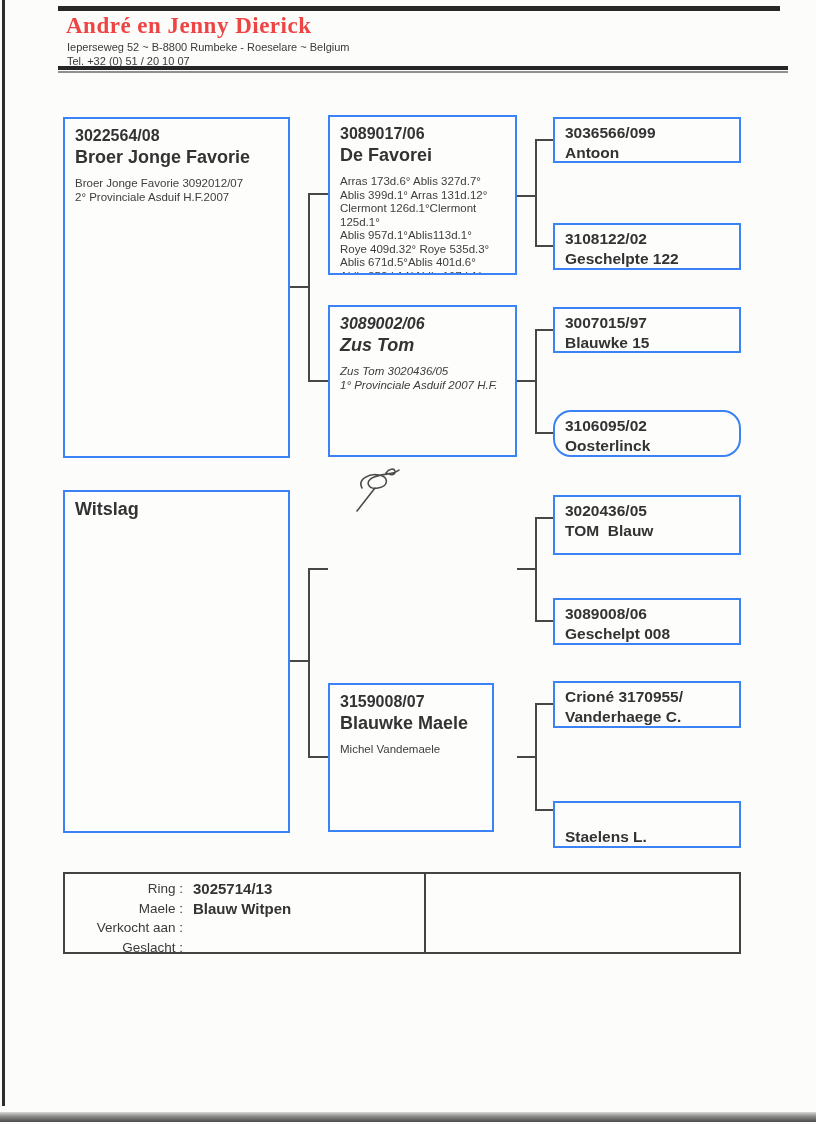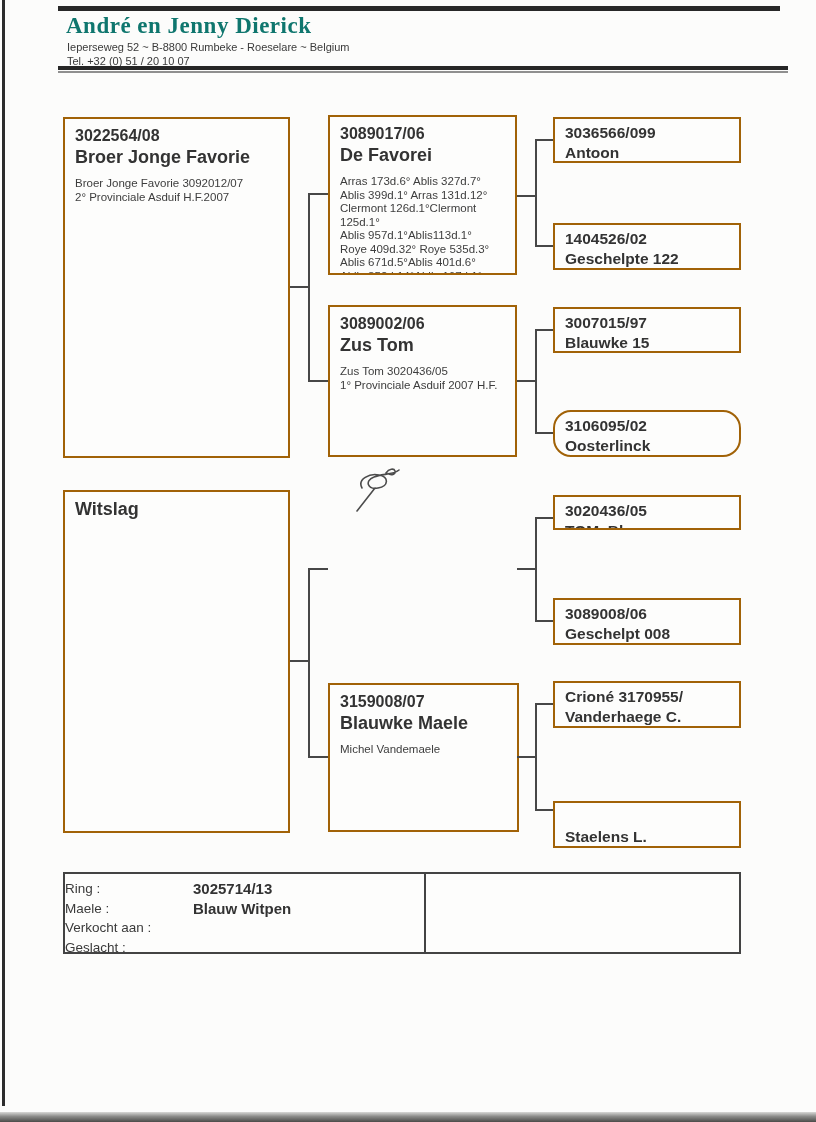--- a/index.html
+++ b/index.html
@@ -12,45 +12,45 @@
     color:#383838;
     overflow:hidden;
   }
   
   .scan-left-line{position:absolute;left:2px;top:0;width:3px;height:1106px;background:#2c2c2c;}
   .scan-bottom-strip{position:absolute;left:0;top:1112px;width:816px;height:10px;
     background:linear-gradient(180deg,#d8d8d6 0%,#8a8a88 45%,#4b4b49 100%);}
   
   .hdr-bar-top{position:absolute;left:58px;top:6px;width:722px;height:5px;background:#282828;}
   .hdr-title{position:absolute;left:66px;top:13px;font-family:"Liberation Serif", serif;
-    font-weight:bold;font-size:23px;color:#0f766e;letter-spacing:.5px;}
+    font-weight:bold;font-size:23px;color:#ef4444;letter-spacing:.5px;}
   .hdr-address{position:absolute;left:67px;top:41px;font-size:11px;color:#3a3a3a;}
   .hdr-phone{position:absolute;left:67px;top:55px;font-size:11px;color:#3a3a3a;}
   .hdr-bar-bottom{position:absolute;left:58px;top:66px;width:730px;height:1px;
     border-top:4px solid #262626;border-bottom:2px solid #8f8f8f;}
   
-  .pbox{position:absolute;border:2px solid #a16207;background:#fdfdfc;
+  .pbox{position:absolute;border:2px solid #3b82f6;background:#fdfdfc;
     padding:6px 10px;box-sizing:border-box;overflow:hidden;color:#383838;}
   .pbox .ring{font-weight:bold;font-size:16px;line-height:21px;min-height:21px;color:#333;}
   .pbox .bname{font-weight:bold;font-size:18px;line-height:23px;white-space:pre-wrap;color:#333;}
   .pbox .details{margin-top:8px;font-size:11.5px;line-height:13.5px;color:#3d3d3d;}
   .pbox-sm{padding:4px 10px;}
   .pbox-sm .ring{font-size:15.5px;line-height:20px;min-height:20px;}
   .pbox-sm .bname{font-size:15.5px;line-height:20px;}
   
   .cline{position:absolute;background:#474747;}
   
   .scribble{position:absolute;left:348px;top:466px;}
   
   .footer-box{position:absolute;left:63px;top:872px;width:678px;height:82px;
     border:2px solid #434343;box-sizing:border-box;background:#fdfdfc;display:flex;}
   .footer-left{width:359px;padding-top:5px;box-sizing:border-box;}
   .footer-divider{width:2px;background:#434343;height:100%;}
   .frow{display:flex;line-height:19.5px;}
-  .flabel{width:118px;padding-right:10px;font-size:13.5px;color:#3a3a3a;}
+  .flabel{width:118px;text-align:right;padding-right:10px;font-size:13.5px;color:#3a3a3a;}
   .fvalue{font-weight:bold;font-size:15px;color:#333;}
 </style>
 </head>
 <body>
 
 <div id="page">
 
   <div class="scan-left-line"></div>
   <div class="scan-bottom-strip"></div>
 
@@ -79,53 +79,53 @@
     <div class="details">
         <div>Arras 173d.6° Ablis 327d.7°</div>
         <div>Ablis 399d.1° Arras 131d.12°</div>
         <div>Clermont 126d.1°Clermont 125d.1°</div>
         <div>Ablis 957d.1°Ablis113d.1°</div>
         <div>Roye 409d.32° Roye 535d.3°</div>
         <div>Ablis 671d.5°Ablis 401d.6°</div>
         <div>Ablis 352d.14°Ablis 167d.1°</div>
       </div>
   </div>
-  <div class="pbox" style="left:328px;top:305px;width:189px;height:152px;">
+  <div class="pbox" style="left:328px;top:305px;width:189px;height:152px;font-style:italic;">
     <div class="ring">3089002/06</div>
     <div class="bname">Zus Tom</div>
     <div class="details">
         <div>Zus Tom 3020436/05</div>
         <div>1° Provinciale Asduif 2007 H.F.</div>
       </div>
   </div>
-  <div class="pbox" style="left:328px;top:683px;width:191px;height:149px;">
+  <div class="pbox" style="left:328px;top:683px;width:166px;height:149px;">
     <div class="ring">3159008/07</div>
     <div class="bname">Blauwke Maele</div>
     <div class="details">
         <div>Michel Vandemaele</div>
       </div>
   </div>
 
   <div class="pbox pbox-sm" style="left:553px;top:117px;width:188px;height:46px;">
     <div class="ring">3036566/099</div>
     <div class="bname">Antoon</div>
   </div>
   <div class="pbox pbox-sm" style="left:553px;top:223px;width:188px;height:47px;">
-    <div class="ring">1404526/02</div>
+    <div class="ring">3108122/02</div>
     <div class="bname">Geschelpte 122</div>
   </div>
   <div class="pbox pbox-sm" style="left:553px;top:307px;width:188px;height:46px;">
     <div class="ring">3007015/97</div>
     <div class="bname">Blauwke 15</div>
   </div>
   <div class="pbox pbox-sm" style="left:553px;top:410px;width:188px;height:47px;border-radius:18px;">
     <div class="ring">3106095/02</div>
     <div class="bname">Oosterlinck</div>
   </div>
-  <div class="pbox pbox-sm" style="left:553px;top:495px;width:188px;height:35px;">
+  <div class="pbox pbox-sm" style="left:553px;top:495px;width:188px;height:60px;">
     <div class="ring">3020436/05</div>
     <div class="bname">TOM  Blauw</div>
   </div>
   <div class="pbox pbox-sm" style="left:553px;top:598px;width:188px;height:47px;">
     <div class="ring">3089008/06</div>
     <div class="bname">Geschelpt 008</div>
   </div>
   <div class="pbox pbox-sm" style="left:553px;top:681px;width:188px;height:47px;">
     <div class="ring">Crioné 3170955/</div>
     <div class="bname">Vanderhaege C.</div>

